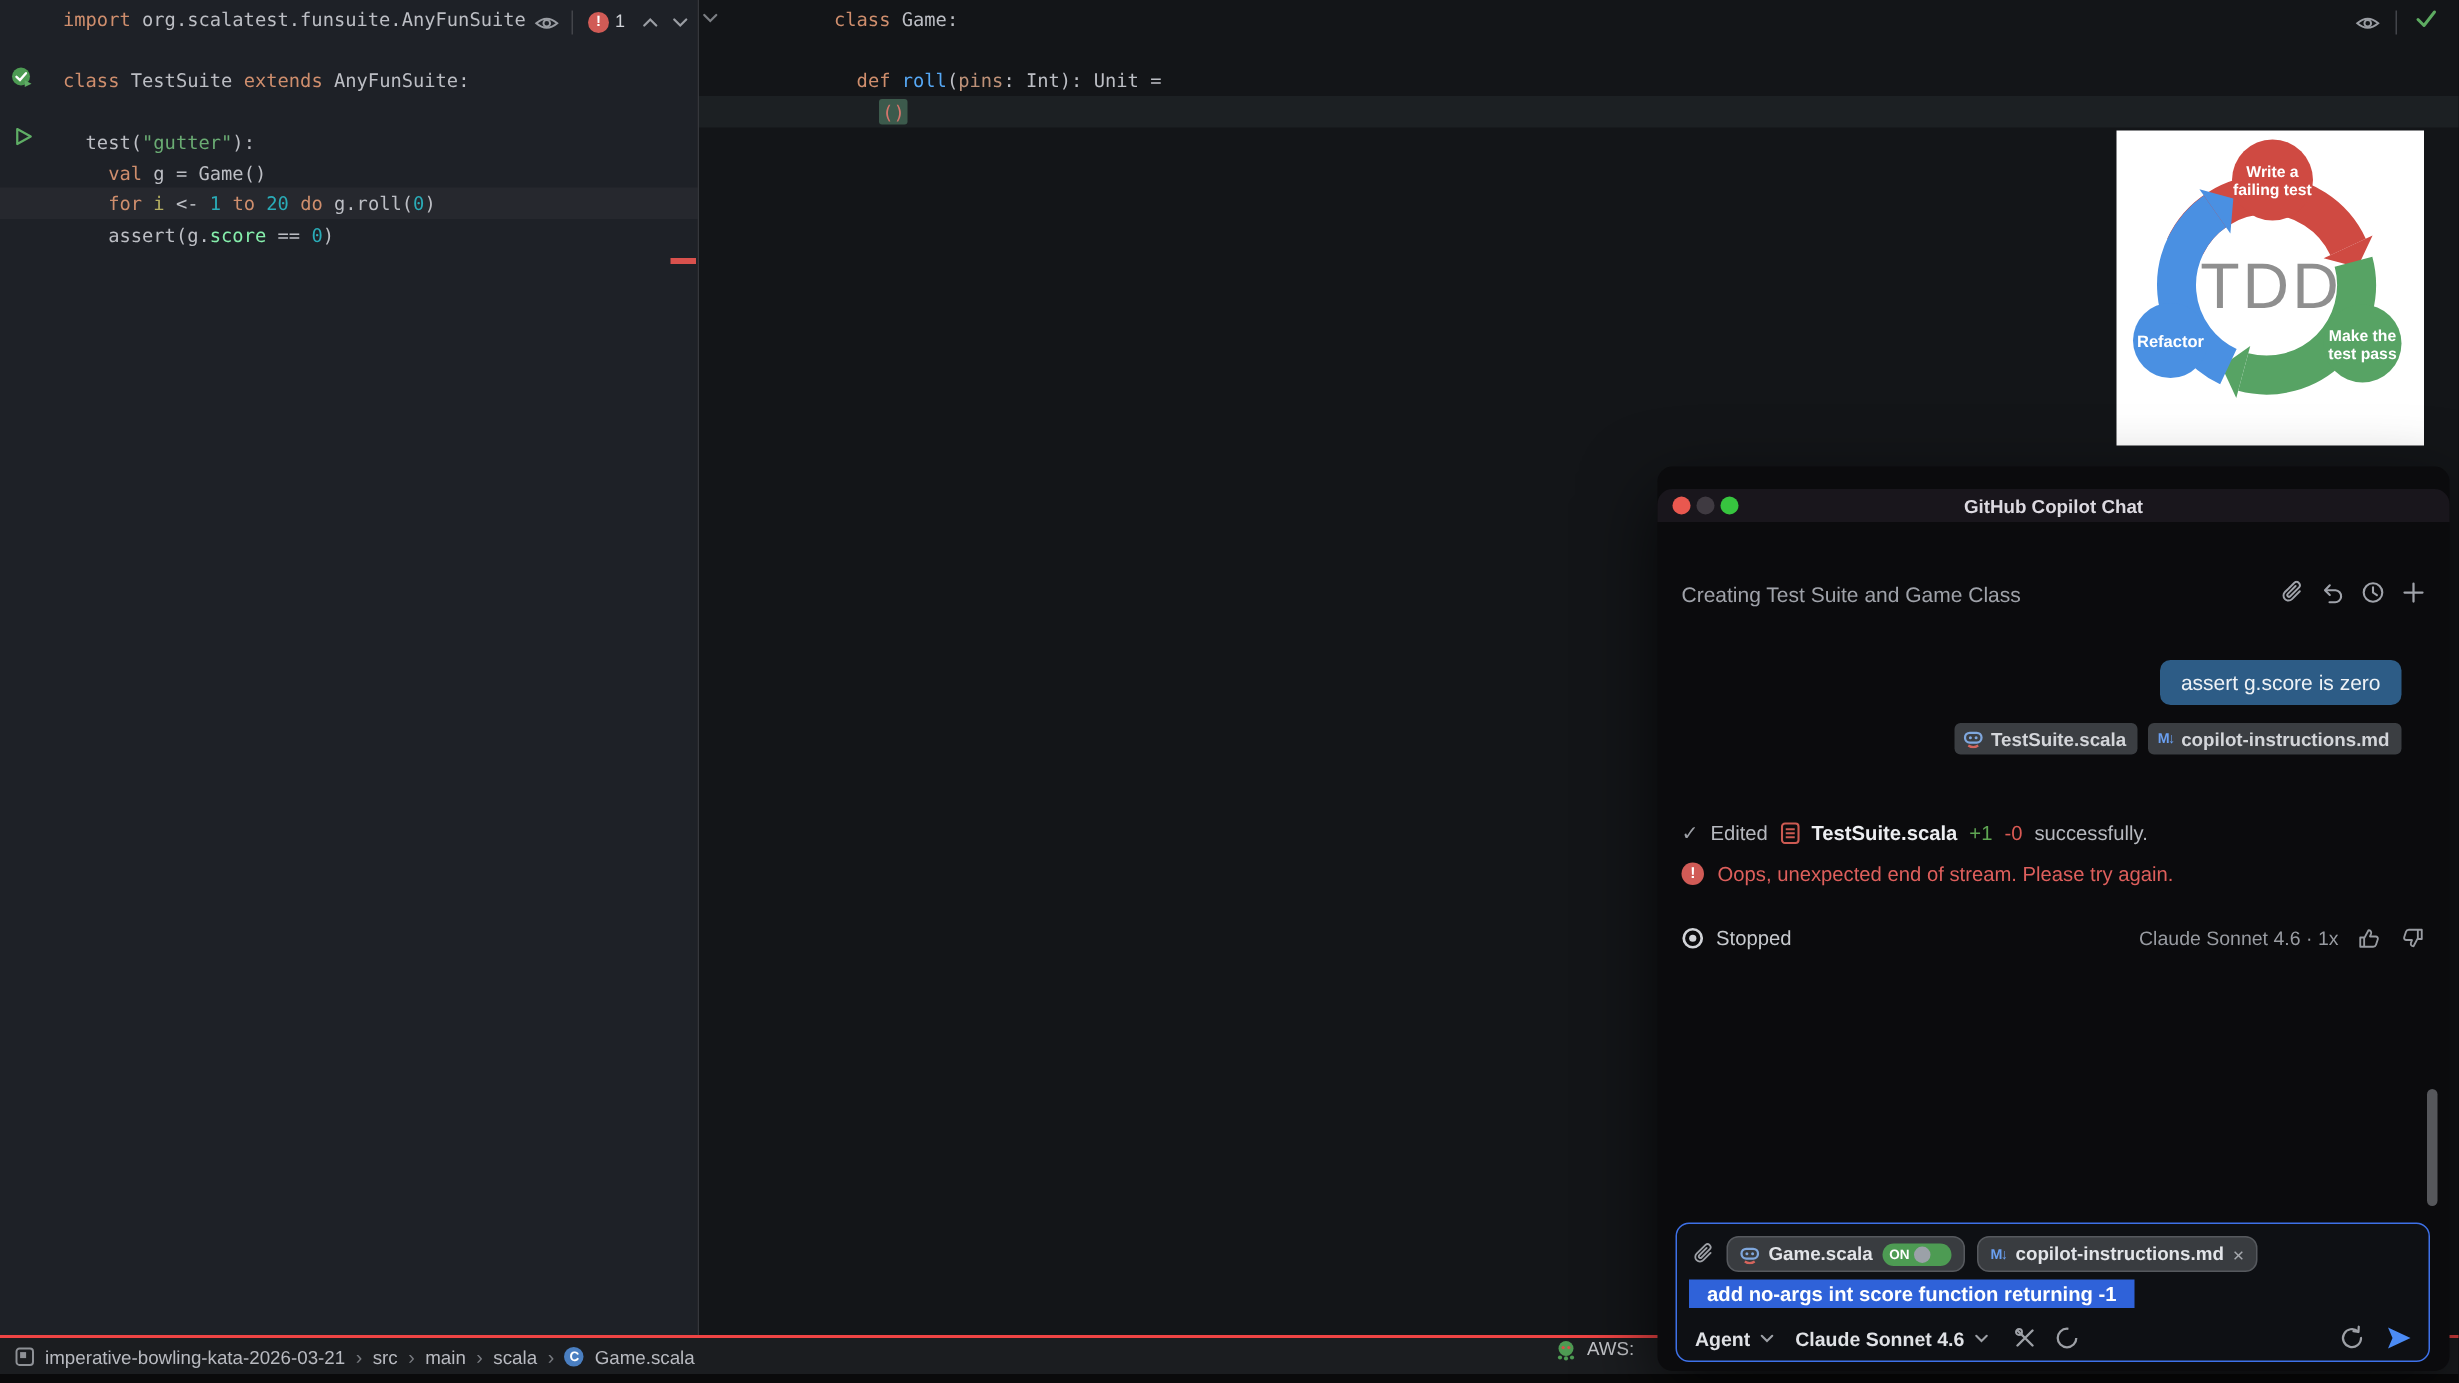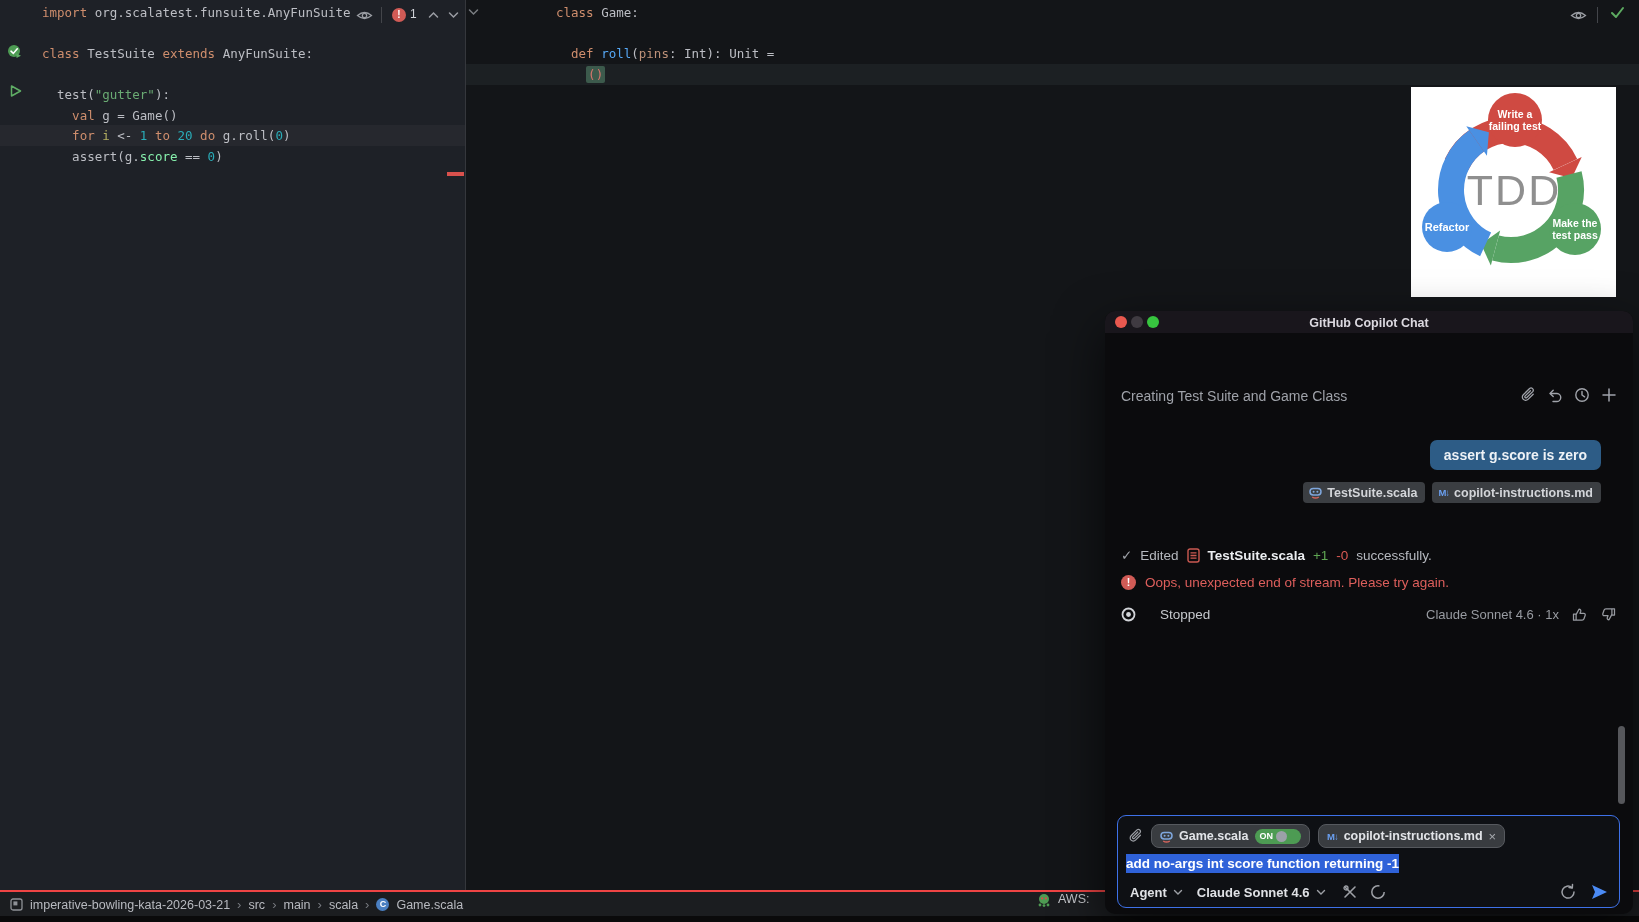--- a/index.html
+++ b/index.html
@@ -25,63 +25,63 @@
              color:#fff;font-size:10px;font-weight:bold;text-align:center;line-height:14px}
   .stripe-mark{position:absolute;background:#d9514d}
 
   
   #tdd-card{position:absolute;left:1411px;top:87px;width:205px;height:210px;background:#ffffff}
   #tdd-card svg{display:block}
 
   
   #chat-window{position:absolute;left:1105px;top:311px;width:528px;height:603px;background:#0b0b0d;
                border-radius:10px;box-shadow:0 18px 50px rgba(0,0,0,.65);z-index:5}
-  #chat-titlebar{position:absolute;left:0;top:0;right:0;height:22px;background:#19161c;
+  #chat-titlebar{position:absolute;left:0;top:15px;right:0;height:22px;background:#19161c;
                  border-radius:10px 10px 0 0}
   .traffic{position:absolute;top:5px;width:12px;height:12px;border-radius:50%}
   #chat-title{position:absolute;left:0;right:0;top:0;height:22px;line-height:24px;text-align:center;
               color:#dcd9e0;font-size:12.5px;font-weight:bold}
   #chat-tabbar{position:absolute;left:0;top:22px;right:0;height:41px;background:#342e3c;
                border-bottom:1px solid #716b7a}
   #chat-tab{position:absolute;left:16px;top:0;height:41px;line-height:41px;color:#f2f0f4;
             font-size:14px;font-weight:600}
   #tab-underline{position:absolute;left:0;bottom:0;width:58px;height:3px;background:#3fc3e8}
   .tb-icon{position:absolute;top:12px;color:#b4aebc}
   .row{position:absolute;left:16px;right:16px;display:flex;align-items:center;font-size:13.5px}
   #thread-title-row{top:77px;color:#9fa2a9;font-size:14px}
   .hdr-icons{position:absolute;right:16px;top:76px;display:flex;gap:11px;align-items:center}
   #user-bubble{position:absolute;right:32px;top:129px;height:30px;background:#2d5c86;border-radius:7px;
-               color:#eef2f6;font-size:14px;font-weight:700;line-height:30px;padding:0 14px}
+               color:#eef2f6;font-size:14px;font-weight:400;line-height:30px;padding:0 14px}
   #msg-chips{position:absolute;right:32px;top:171px;display:flex;gap:7px}
   .chip{display:flex;align-items:center;gap:5px;background:#3b3e42;border-radius:4px;height:21px;
         padding:0 8px 0 6px;color:#d3d5d9;font-size:12.5px;font-weight:600}
   .md-glyph{color:#6a9ff0;font-weight:bold;font-size:9.5px;letter-spacing:-1px}
   #planned-row{top:207px;color:#b6b9bf;gap:10px}
   #edited-row{top:236px;color:#b6b9bf;gap:8px}
   #edited-file{color:#eceef1;font-weight:600}
   .diff-add{color:#5fa653}.diff-del{color:#da5a54}
   #oops-row{top:264px;color:#de5f5c;gap:9px}
   .err-circle{width:15px;height:15px;border-radius:50%;background:#d15b56;color:#fff;font-size:10.5px;
               font-weight:bold;text-align:center;line-height:15px;flex:0 0 auto}
-  #stopped-row{top:295px;color:#c6c9cd;gap:24px}
+  #stopped-row{top:306px;color:#c6c9cd;gap:8px}
   #stopped-right{margin-left:auto;display:flex;align-items:center;gap:12px;color:#989ba1;font-size:13px}
   #chat-scrollbar{position:absolute;right:8px;top:415px;width:7px;height:78px;border-radius:4px;background:#56575b}
 
   
   #chat-input{position:absolute;left:12px;top:504px;width:503px;height:93px;box-sizing:border-box;
               background:#0e1014;border:1.5px solid #3e71e8;border-radius:9px}
   #input-chip-row{position:absolute;left:10px;top:8px;display:flex;align-items:center;gap:8px}
   .in-chip{display:flex;align-items:center;gap:6px;background:#393c40;border:1px solid #56595e;
            border-radius:8px;height:22px;padding:0 8px;color:#e2e4e8;font-size:12.5px;font-weight:600}
   .on-pill{display:flex;align-items:center;background:#4d9b53;border-radius:8px;height:15px;padding:0 14px 0 5px;gap:3px}
   .on-pill span{color:#fff;font-size:9px;font-weight:bold}
   .on-knob{width:11px;height:11px;border-radius:50%;background:#9ba1a8}
   .chip-close{color:#a7aaaf;font-size:13px;font-weight:400}
   #input-text-row{position:absolute;left:8px;top:38px}
-  #input-selection{background:#2f62d9;color:#fff;font-size:13.5px;font-weight:600;padding:2px 0}
+  #input-selection{background:#2f62d9;color:#fff;font-size:13.5px;font-weight:600;padding:2px 12px}
   #input-bottom-row{position:absolute;left:12px;right:10px;top:64px;height:24px;display:flex;
                     align-items:center;gap:6px;color:#dfe1e5;font-size:13px;font-weight:600}
   #send-group{margin-left:auto;display:flex;align-items:center;gap:13px}
 
   
   #status-bar{position:absolute;left:0;top:890px;width:1639px;height:26px;background:#1b1d20;
               border-top:2px solid #ef4444;box-sizing:border-box}
   #breadcrumbs{position:absolute;left:10px;top:0;height:25px;display:flex;align-items:center;gap:7px;
                color:#b8bac0;font-size:12.5px}
   .crumb-sep{color:#787b80;font-size:13px}

